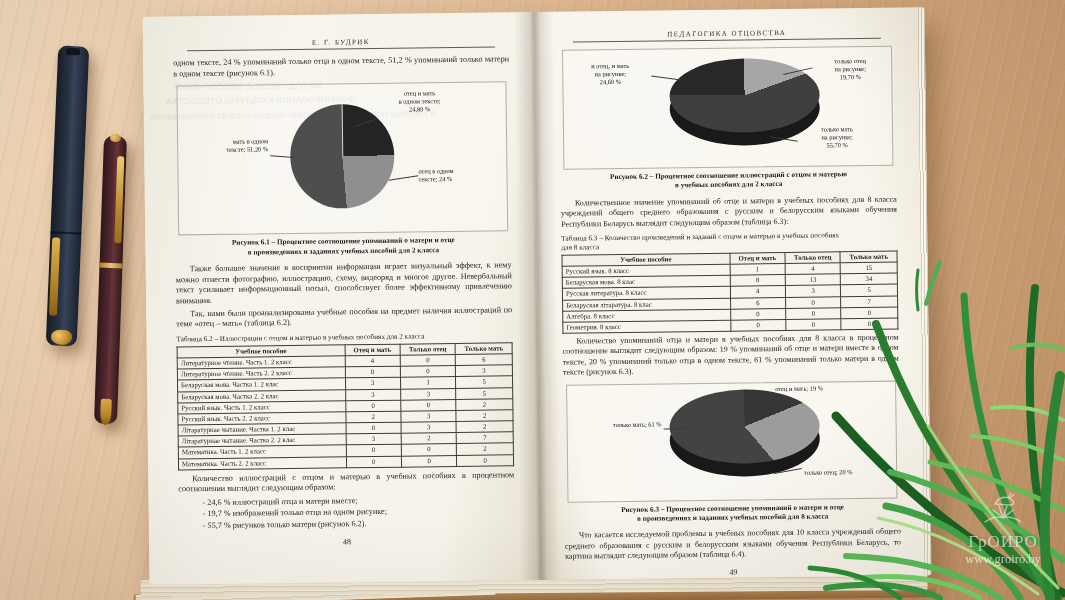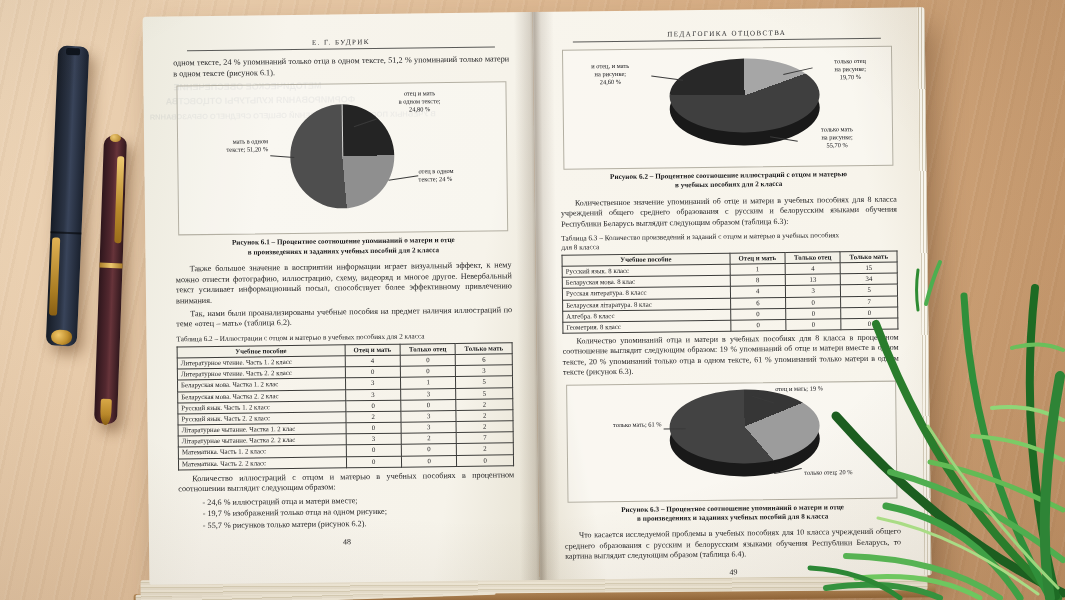--- a/index.html
+++ b/index.html
@@ -343,13 +343,25 @@
       <path d="M222 340 C190 322 148 315 98 320" stroke="#6ec75f" stroke-width="5"></path>
       <path d="M182 340 C150 326 110 324 68 330" stroke="#35923e" stroke-width="6"></path>
       <path d="M142 340 C118 322 88 312 52 310" stroke="#2c8735" stroke-width="5"></path>
       <path d="M168 46 C172 30 176 18 182 4" stroke="#4caf50" stroke-width="4"></path>
       <path d="M160 52 C158 38 158 26 160 12" stroke="#2e8b32" stroke-width="3"></path>
       <path d="M280 336 C230 300 180 272 120 260" stroke="#a9dc85" stroke-width="3"></path>
       <path d="M300 330 C250 280 210 230 170 168" stroke="#9ad67c" stroke-width="3"></path>
     </g>
   </svg>
 
+  <div class="watermark">
+    <svg class="wm-logo" width="44" height="36" viewBox="0 0 44 36">
+      <g stroke="#ffffff" stroke-width="1.3" fill="none" stroke-linecap="round">
+        <path d="M4 30 Q14 23 22 26 Q30 23 40 30"></path>
+        <path d="M22 26 L12 18 M22 26 L18 14 M22 26 L26 14 M22 26 L32 18"></path>
+        <path d="M14 12 C18 5 26 3 31 8 C34 10 33 13 29 13 C25 13 20 12 14 12 Z"></path>
+        <path d="M27 6 L30 1 M29 6 L33 2"></path>
+      </g>
+    </svg>
+    <div class="wm-name">ГрОИРО</div>
+    <div class="wm-url">www.groiro.by</div>
+  </div>
 </div>
 
 </body></html>

